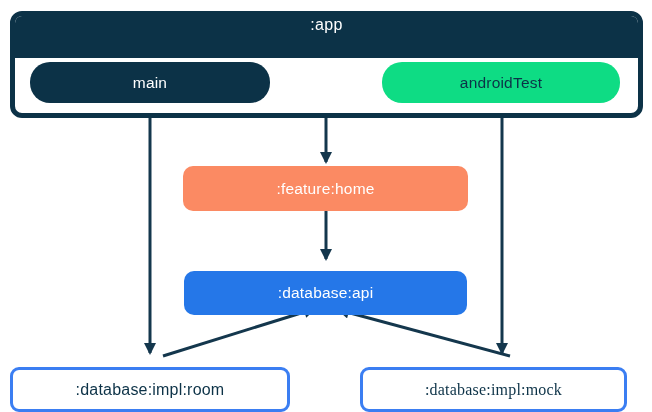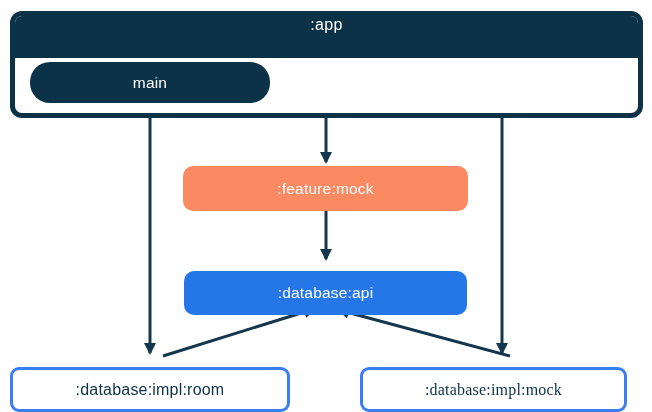--- a/index.html
+++ b/index.html
@@ -121,23 +121,26 @@
   <div class="app-container">
     <div class="app-header">
       <span>:app</span>
     </div>
   </div>
 
   <div class="node node-main">
     <span>main</span>
   </div>
 
+  <div class="node node-androidtest">
+    <span>androidTest</span>
+  </div>
 
   <div class="node node-feature-home">
-    <span>:feature:mock</span>
+    <span>:feature:home</span>
   </div>
 
   <div class="node node-database-api">
     <span>:database:api</span>
   </div>
 
   <div class="node node-impl node-impl-room">
     <span>:database:impl:room</span>
   </div>
 

